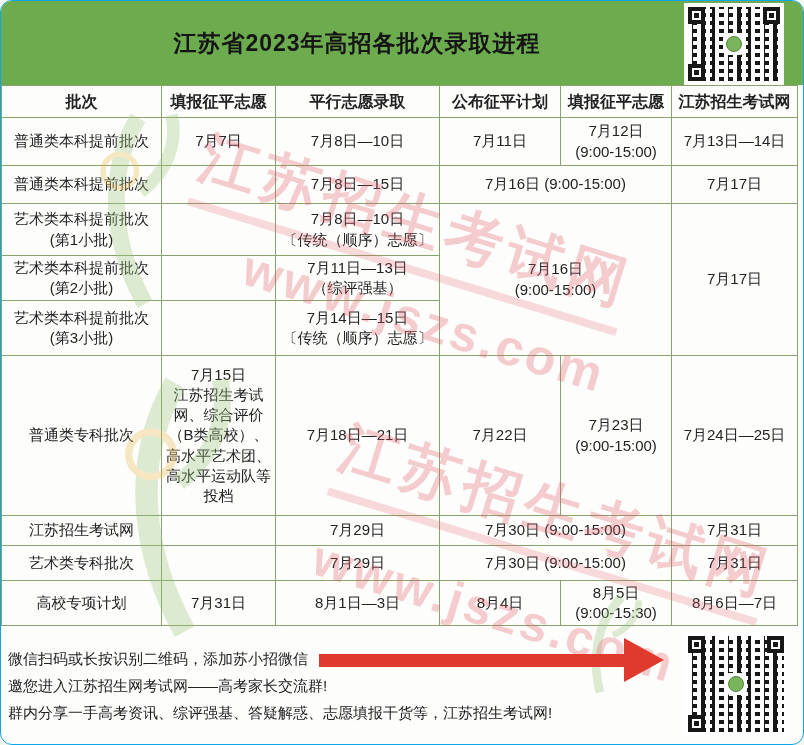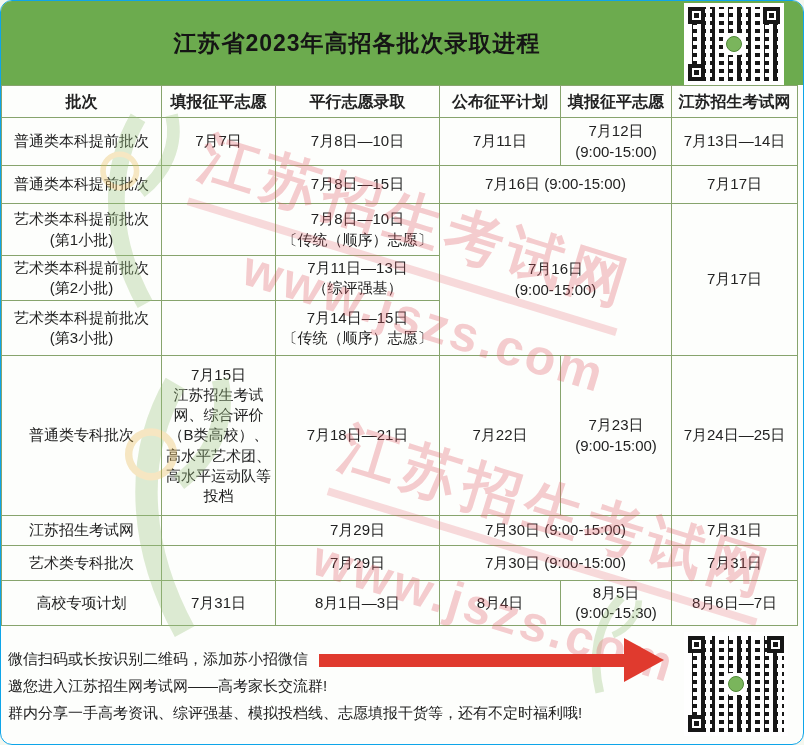--- a/index.html
+++ b/index.html
@@ -211,21 +211,21 @@
       <td>8月5日
 (9:00-15:30)</td>
       <td>8月6日—7日</td>
     </tr>
   </tbody>
     </table>
 
   <div class="footer-text">
     <div>微信扫码或长按识别二维码，添加苏小招微信</div>
     <div>邀您进入江苏招生网考试网——高考家长交流群!</div>
-    <div>群内分享一手高考资讯、综评强基、模拟投档线、志愿填报干货等，还有不定时福利哦!</div>
+    <div>群内分享一手高考资讯、综评强基、答疑解惑、志愿填报干货等，江苏招生考试网!</div>
   </div>
   <div class="arrow-shaft"></div>
   <div class="arrow-head"></div>
 
   <div class="qr qr-top">
     <div class="qr-noise">
       <div class="finder tl"></div>
       <div class="finder tr"></div>
       <div class="finder bl"></div>
       <div class="qr-mascot">

